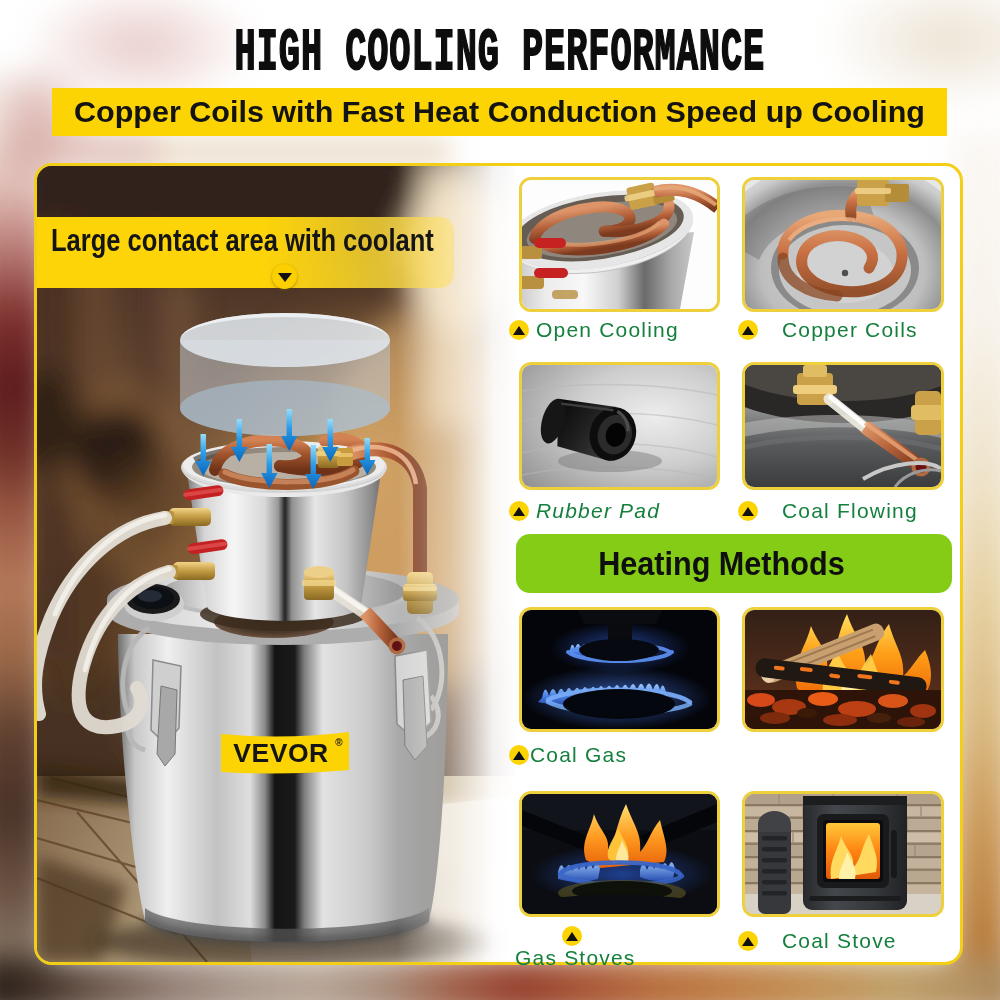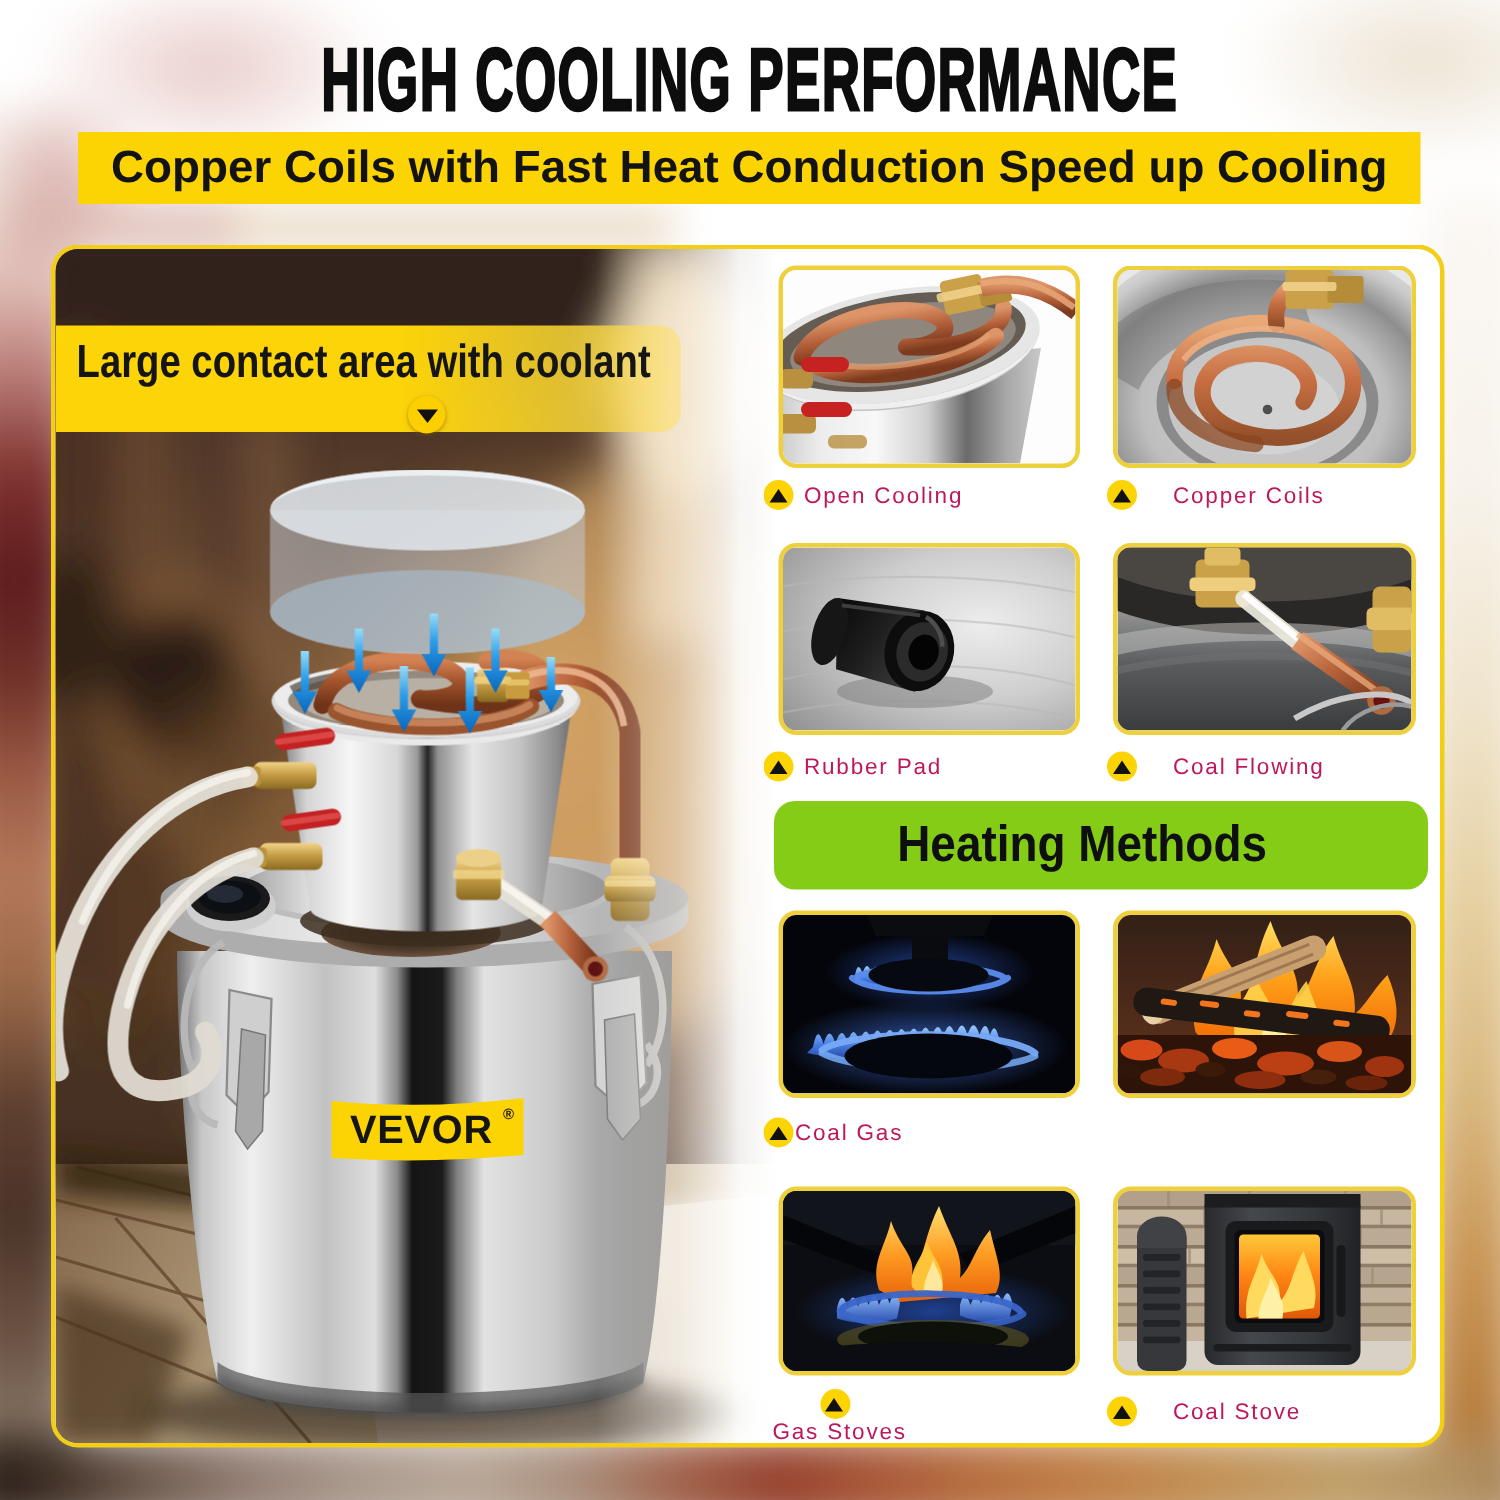--- a/index.html
+++ b/index.html
@@ -2,21 +2,21 @@
 <html><head>
 <meta charset="utf-8">
 <style>
   html,body{margin:0;padding:0;}
   body{width:1000px;height:1000px;overflow:hidden;position:relative;background:#fff;
        font-family:"Liberation Sans", sans-serif;}
   
   #bg{position:absolute;left:0;top:0;width:1000px;height:1000px;filter:blur(14px);}
   #bg div{position:absolute;}
   
-  #title{position:absolute;left:0;top:24px;width:1000px;text-align:center;}
+  #title{position:absolute;left:0;top:24px;width:1000px;text-align:center;font-family:Liberation Mono, monospace;}
   #title span{display:inline-block;font-weight:bold;font-size:59px;line-height:1;color:#0d0d0d;
     transform:scaleX(0.599);transform-origin:center;letter-spacing:1.5px;
     -webkit-text-stroke:1.9px #0d0d0d;white-space:nowrap;}
   #banner1{position:absolute;left:52px;top:88px;width:895px;height:48px;background:#fcd303;}
   #banner1 span{display:block;text-align:center;font-weight:bold;font-size:30px;line-height:48px;
     color:#131313;transform:scaleX(1.017);white-space:nowrap;}
   
   #panel{position:absolute;left:34px;top:163px;width:923px;height:796px;
      border:3px solid #f3ce16;border-radius:18px;background:#fff;}
   
@@ -33,21 +33,21 @@
   #labelarrow i{display:block;margin:9px auto 0;width:0;height:0;
      border-left:7px solid transparent;border-right:7px solid transparent;border-top:9px solid #111;}
   
   .tile{position:absolute;border:3px solid #eecf3c;border-radius:12px;overflow:hidden;background:#fff;}
   .tile svg{display:block;}
   
   .lab{position:absolute;height:30px;display:flex;align-items:center;}
   .bullet{width:20px;height:20px;border-radius:50%;background:#fcd303;position:relative;flex:none;}
   .bullet i{position:absolute;left:3.5px;top:5.5px;width:0;height:0;
      border-left:6.5px solid transparent;border-right:6.5px solid transparent;border-bottom:9px solid #111;}
-  .lab span{font-size:15px;color:#be185d;white-space:nowrap;letter-spacing:1.2px;}
+  .lab span{font-size:21px;color:#15803d;white-space:nowrap;letter-spacing:1.2px;}
   #hbanner{position:absolute;left:479px;top:368px;width:436px;height:59px;background:#84cc16;border-radius:14px;}
   #hbanner span{display:block;text-align:center;font-weight:bold;font-size:34px;line-height:58px;color:#0f0f0f;
      transform:scaleX(0.90) translateX(-14px);white-space:nowrap;}
 </style>
 </head>
 <body>
  <div id="bg">
   <div style="left:-30px;top:70px;width:80px;height:950px;background:linear-gradient(to bottom,#f8f4f0 0%,#f2e6e2 7%,#ddb8b0 13%,#b87a74 19%,#7e322e 26%,#5e1d1e 33%,#6e3028 40%,#9a5a44 47%,#b4785a 54%,#9a6848 62%,#5f4030 70%,#4a3328 78%,#6a5142 86%,#8a7a6a 94%,#9a8d80 100%);"></div>
   <div style="left:20px;top:-20px;width:240px;height:130px;background:radial-gradient(closest-side,rgba(228,196,192,0.85),rgba(228,196,192,0));"></div>
   <div style="left:-20px;top:60px;width:120px;height:120px;background:radial-gradient(closest-side,rgba(210,160,156,0.8),rgba(210,160,156,0));"></div>
@@ -720,21 +720,21 @@
   <div class="lab" style="left:701px;top:149px;">
       <div class="bullet">
         <i></i>
       </div>
       <span style="margin-left:24px;">Copper Coils</span>
     </div>
   <div class="lab" style="left:472px;top:330px;">
       <div class="bullet">
         <i></i>
       </div>
-      <span style="margin-left:7px;">Rubber Pad</span>
+      <span style="margin-left:7px;font-style:italic;">Rubber Pad</span>
     </div>
   <div class="lab" style="left:701px;top:330px;">
       <div class="bullet">
         <i></i>
       </div>
       <span style="margin-left:24px;">Coal Flowing</span>
     </div>
   <div class="lab" style="left:472px;top:574px;">
       <div class="bullet">
         <i></i>

